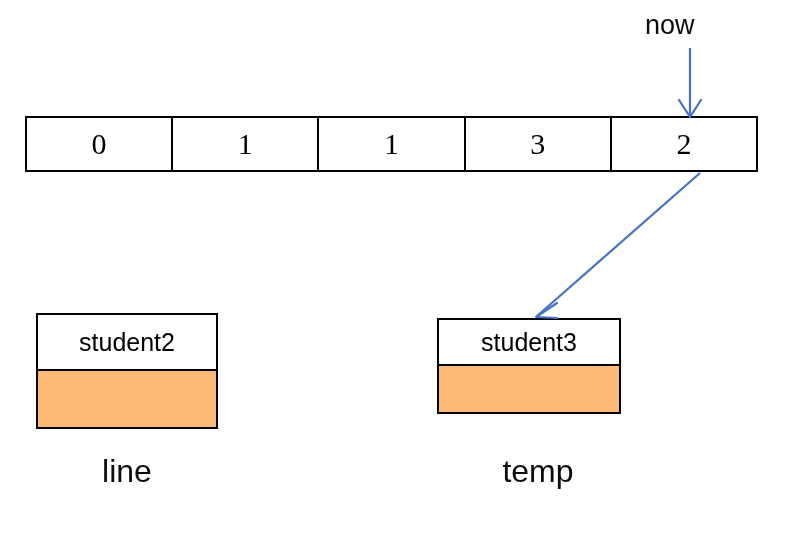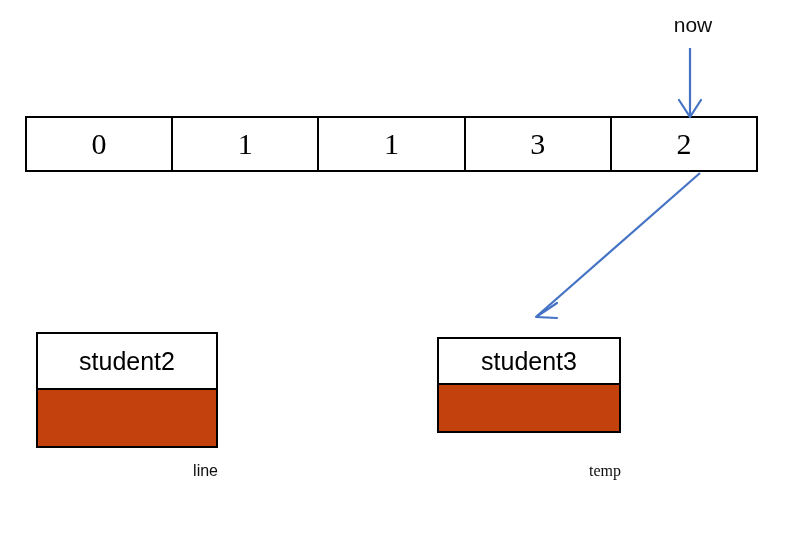--- a/index.html
+++ b/index.html
@@ -16,22 +16,21 @@
     font-family: "Liberation Sans", sans-serif;
     color: #000000;
   }
 
   
   #now-label {
     position: absolute;
     left: 645px;
     top: 8px;
     width: 96px;
-    text-align: center;
-    font-size: 21px;
+    font-size: 27px;
     line-height: 34px;
     letter-spacing: 0px;
     color: #0d0d0d;
     white-space: nowrap;
   }
 
   
   #array-row {
     position: absolute;
     left: 25px;
@@ -58,22 +57,21 @@
   }
   .array-cell:last-child {
     border-right: none;
   }
 
   
   .stack {
     position: absolute;
     box-sizing: border-box;
     border: 2px solid #000000;
-    background: #c2410c;
-    margin-top: 19px;
+    background: #fdba74;
   }
   #stack-line {
     left: 36px;
     top: 313px;
     width: 182px;
     height: 116px;
   }
   #stack-temp {
     left: 437px;
     top: 318px;
@@ -91,36 +89,35 @@
     color: #000000;
     background: #ffffff;
   }
   .stack-cell.divider {
     border-bottom: 2px solid #000000;
   }
 
   
   .caption {
     position: absolute;
-    text-align: right;
-    font-size: 16px;
+    text-align: center;
+    font-size: 32px;
     line-height: 30px;
     color: #0d0d0d;
     white-space: nowrap;
   }
   #caption-line {
     left: 36px;
     top: 456px;
     width: 182px;
   }
   #caption-temp {
-    left: 437px;
+    left: 446px;
     top: 456px;
     width: 184px;
-    font-family: Liberation Serif, serif;
   }
 
   
   #arrows {
     position: absolute;
     left: 0;
     top: 0;
     width: 791px;
     height: 533px;
     pointer-events: none;

